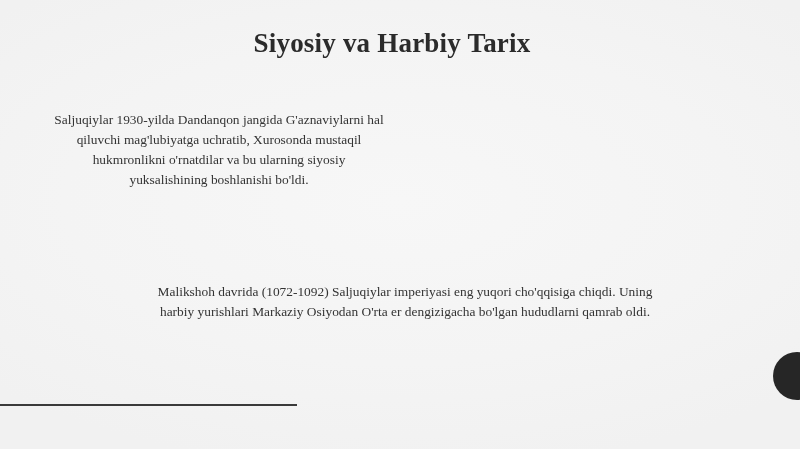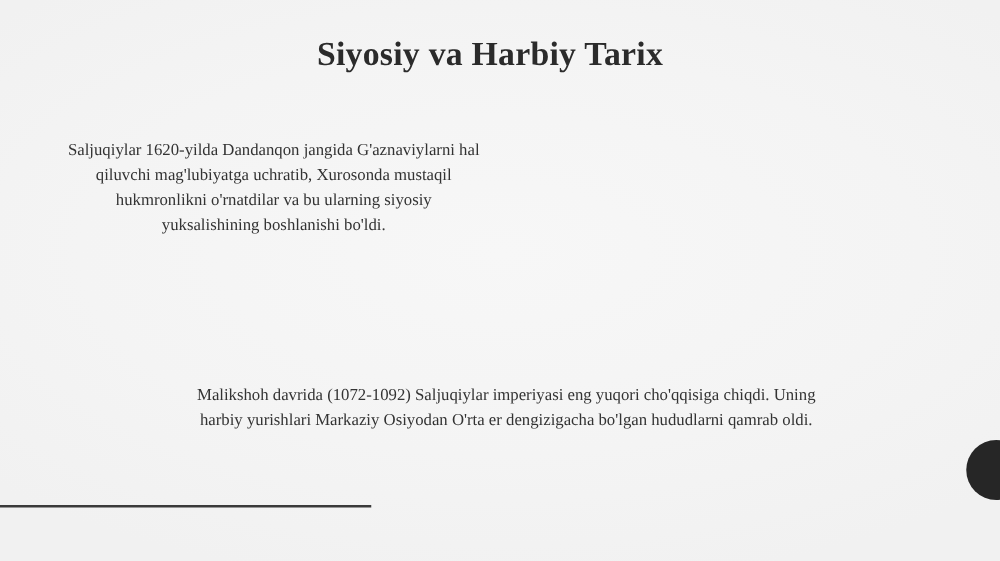--- a/index.html
+++ b/index.html
@@ -54,21 +54,21 @@
   }
   #col-right {
     left: 404px;
     width: 348px;
   }
 
   
   #bottom-paragraph {
     position: absolute;
     left: 150px;
-    top: 306px;
+    top: 282px;
     width: 510px;
     text-align: center;
     font-size: 13.4px;
     line-height: 20px;
     color: #333333;
   }
 
   
   #rule-bottom-left {
     position: absolute;
@@ -88,21 +88,21 @@
     background: #262626;
   }
 </style>
 </head>
 <body>
 
 <div id="slide">
 
   <div id="slide-title">Siyosiy va Harbiy Tarix</div>
 
-  <div class="col" id="col-left">Saljuqiylar 1620-yilda Dandanqon jangida G'aznaviylarni hal qiluvchi mag'lubiyatga uchratib, Xurosonda mustaqil hukmronlikni o'rnatdilar va bu ularning siyosiy yuksalishining boshlanishi bo'ldi.</div>
+  <div class="col" id="col-left">Saljuqiylar 1930-yilda Dandanqon jangida G'aznaviylarni hal qiluvchi mag'lubiyatga uchratib, Xurosonda mustaqil hukmronlikni o'rnatdilar va bu ularning siyosiy yuksalishining boshlanishi bo'ldi.</div>
 
 
   <div id="bottom-paragraph">Malikshoh davrida (1072-1092) Saljuqiylar imperiyasi eng yuqori cho'qqisiga chiqdi. Uning harbiy yurishlari Markaziy Osiyodan O'rta er dengizigacha bo'lgan hududlarni qamrab oldi.</div>
 
   <div id="rule-bottom-left"></div>
 
   <div id="circle-right"></div>
 
 </div>
 

